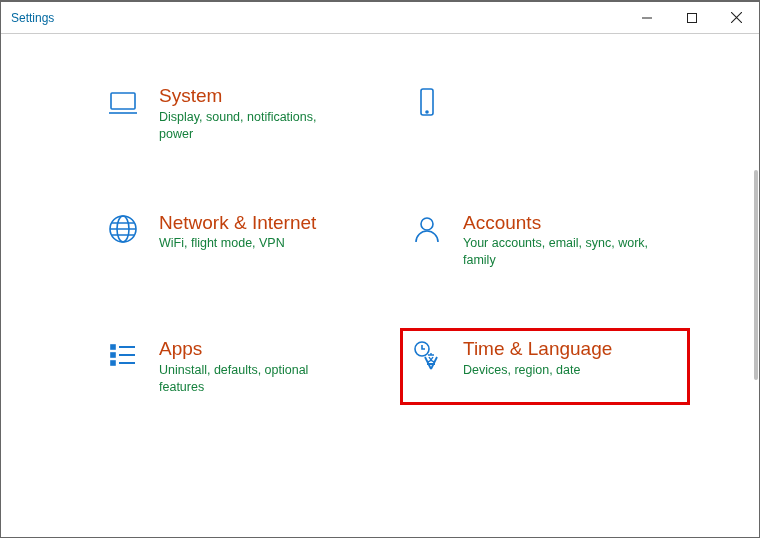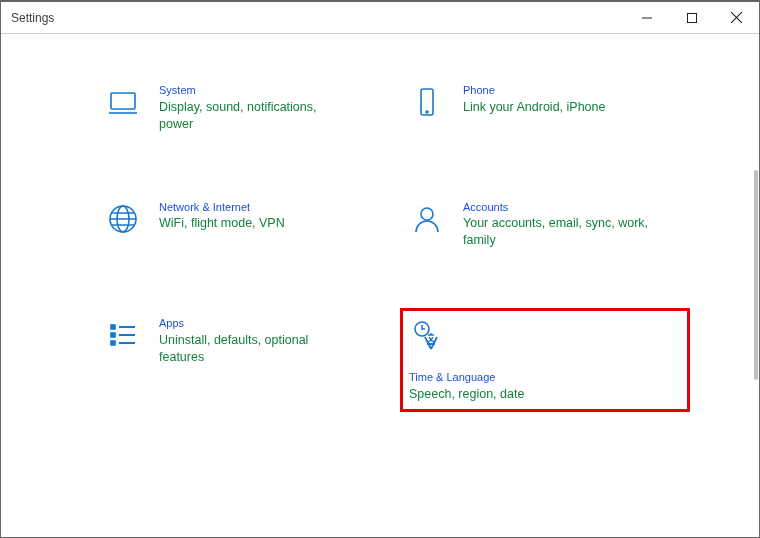--- a/index.html
+++ b/index.html
@@ -1,29 +1,29 @@
 <!DOCTYPE html>
 <html><head>
 <meta charset="utf-8">
 <style>
   * { margin:0; padding:0; box-sizing:border-box; }
   body { font-family: "Segoe UI", Arial, sans-serif; background:#fff; width:760px; height:538px; overflow:hidden; position:relative; border:1px solid #666; border-top:2px solid #666;}
   .titlebar { height:32px; display:flex; align-items:center; justify-content:space-between; padding-left:10px; border-bottom:1px solid #ccc; }
-  .titlebar .title { font-size:12px; color:#404040; }
+  .titlebar .title { font-size:12px; color:#0369a1; }
   .winbtns { display:flex; height:100%; }
   .winbtn { width:45px; display:flex; align-items:center; justify-content:center; color:#222; }
   .content { padding:46px 60px 0 100px; height:calc(100% - 32px); position:relative; }
   .grid { display:grid; grid-template-columns: 1fr 1fr; column-gap:10px; row-gap:60px; }
   .item { display:flex; align-items:flex-start; gap:18px; width:280px; padding:4px; cursor:pointer; position:relative; }
   .icon { width:36px; height:36px; flex:0 0 36px; display:flex; align-items:center; justify-content:center; color:#0067c0; }
   .icon svg { width:32px; height:32px; stroke:#1877cf; fill:none; stroke-width:1.6; }
   .txt { padding-top:0px; }
-  .name { font-size:11px; color:#1d4ed8; line-height:1.25; }
+  .name { font-size:19px; color:#c2410c; line-height:1.25; }
   .desc { font-size:12.5px; color:#15803d; line-height:1.35; max-width:190px; margin-top:1px; }
-  .highlight { outline:3px solid #e20202; outline-offset:2px;flex-direction:column; }
+  .highlight { outline:3px solid #e20202; outline-offset:2px; }
   .scrollbar { position:absolute; right:1px; top:168px; width:4px; height:210px; background:#bfbfbf; border-radius:2px; }
   .accent { position:absolute; top:-3px; right:62px; width:28px; height:3px; background:#0a84ff; }
 </style>
 </head>
 <body>
 
 <div class="accent"></div>
 
 <div class="titlebar">
   <span class="title">Settings</span>
@@ -62,24 +62,20 @@
       </div>
     </div>
 
 
     <div class="item">
       <div class="icon">
         <svg viewBox="0 0 32 32">
             <rect x="10" y="3" width="12" height="26" rx="2"></rect>
             <circle cx="16" cy="26" r="1" fill="#1877cf"></circle>
           </svg>
-      </div>
-      <div class="txt">
-        <div class="name">Phone</div>
-        <div class="desc">Link your Android, iPhone</div>
       </div>
     </div>
 
     <div class="item">
       <div class="icon">
         <svg viewBox="0 0 32 32">
             <circle cx="16" cy="16" r="13"></circle>
             <ellipse cx="16" cy="16" rx="6" ry="13"></ellipse>
             <path d="M3 16 H29 M5 10 H27 M5 22 H27"></path>
           </svg>
@@ -123,20 +119,20 @@
       <div class="icon">
         <svg viewBox="0 0 32 32">
             <circle cx="11" cy="10" r="7"></circle>
             <path d="M11 6 V10 H14"></path>
             <path d="M14 18 L20 30 M26 18 L20 30 M16 25 H24" stroke-width="1.8"></path>
             <path d="M17 16 h6 M20 14 v2 M18 18 q2 4 5 5 M22 18 q-2 4 -5 5" stroke-width="1.4"></path>
           </svg>
       </div>
       <div class="txt">
         <div class="name">Time &amp; Language</div>
-        <div class="desc">Speech, region, date</div>
+        <div class="desc">Devices, region, date</div>
       </div>
     </div>
 
   </div>
 </div>
 
 <div class="scrollbar"></div>
 
 </body></html>

